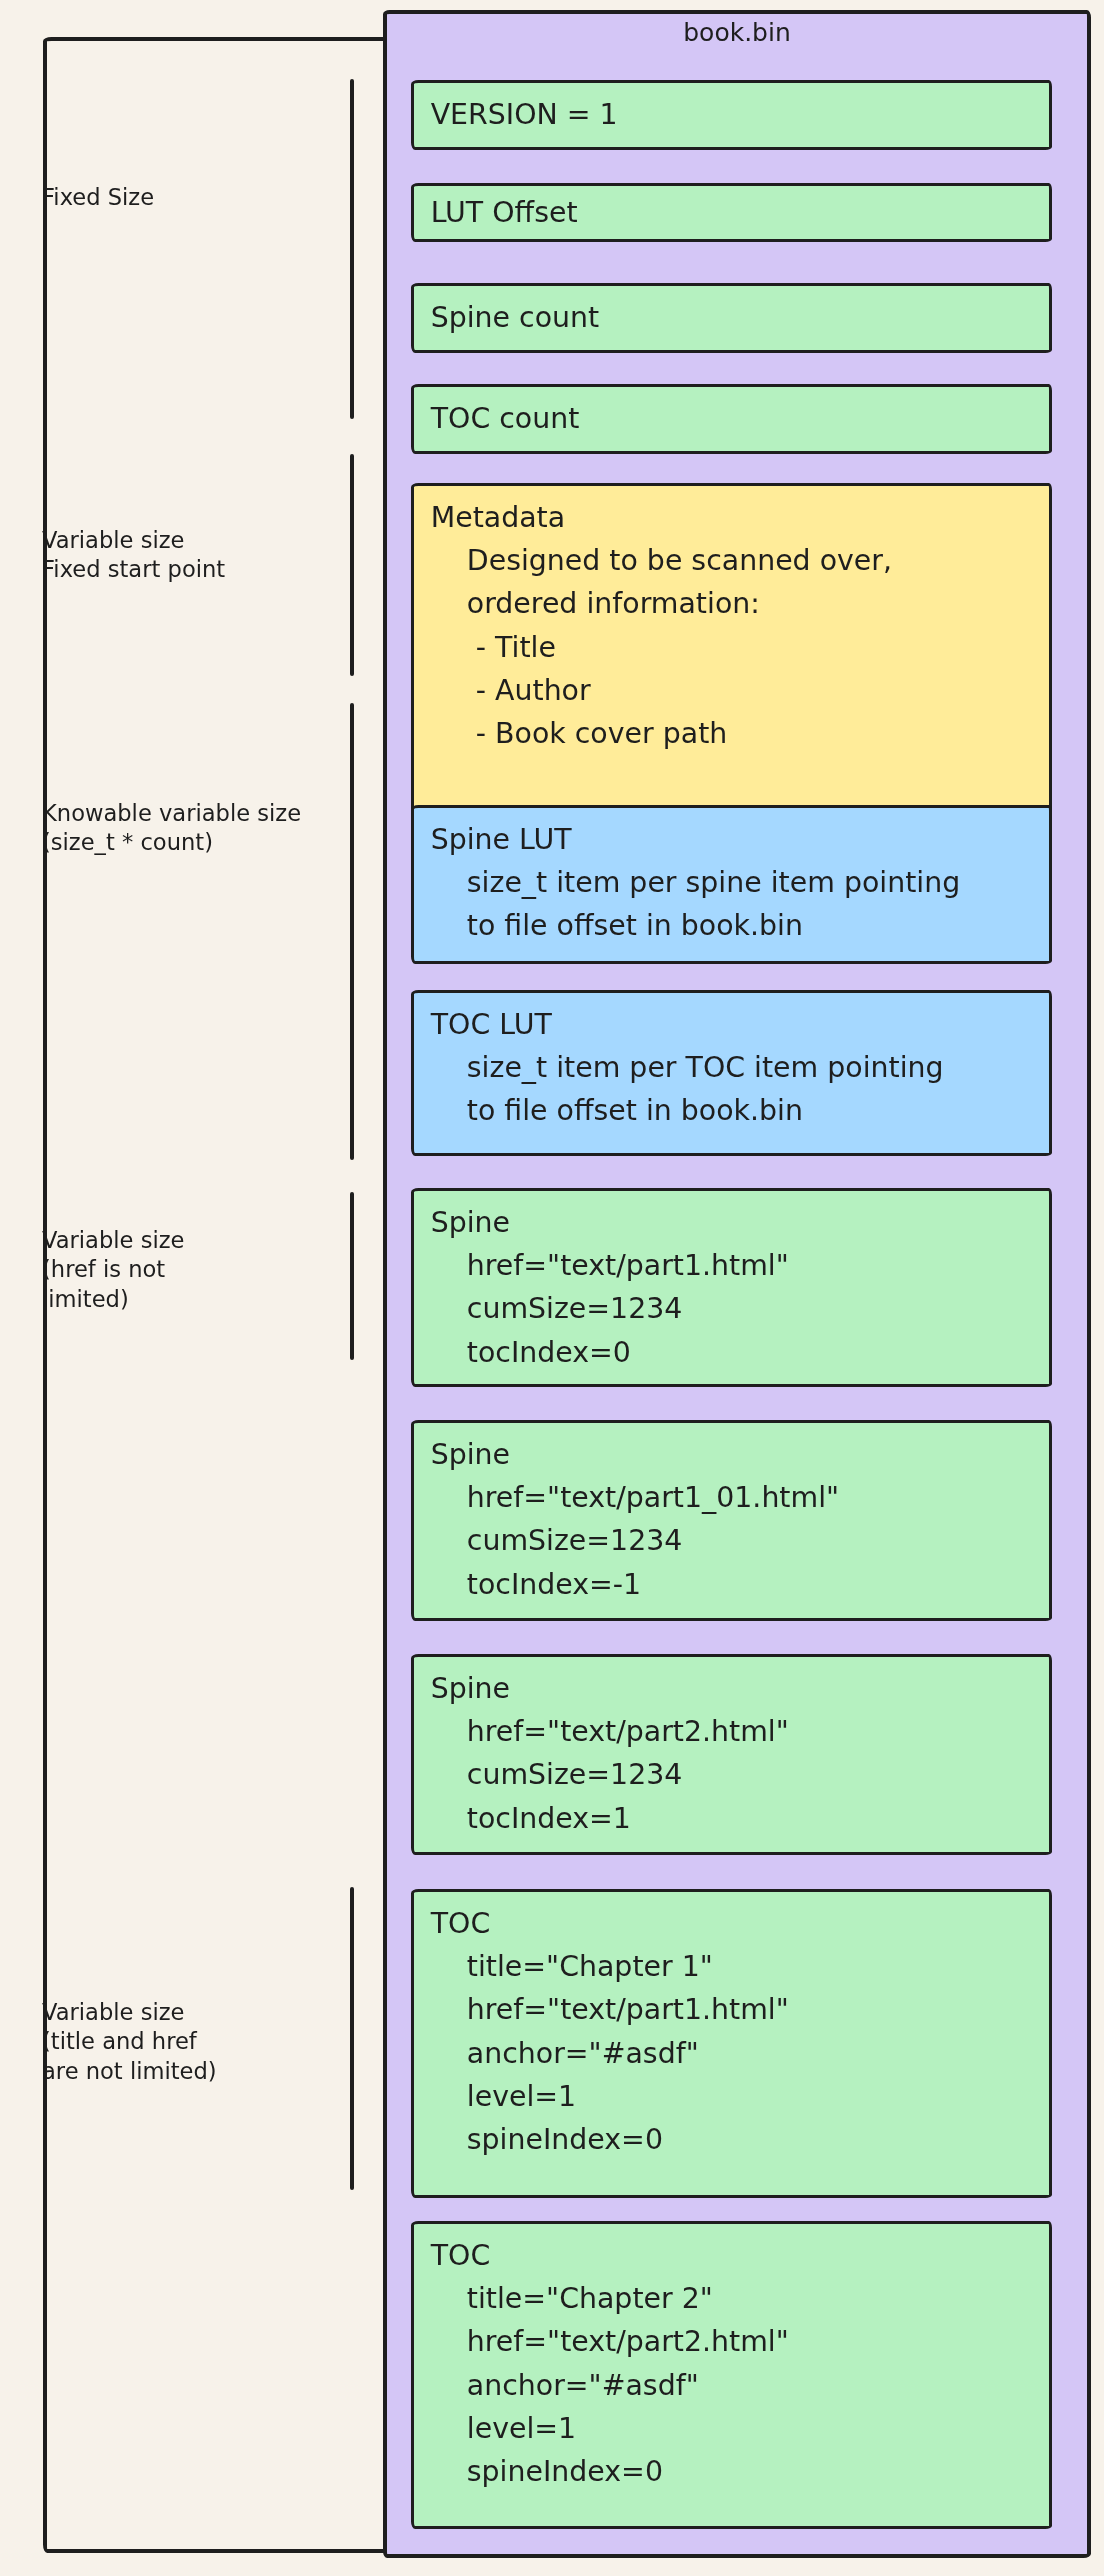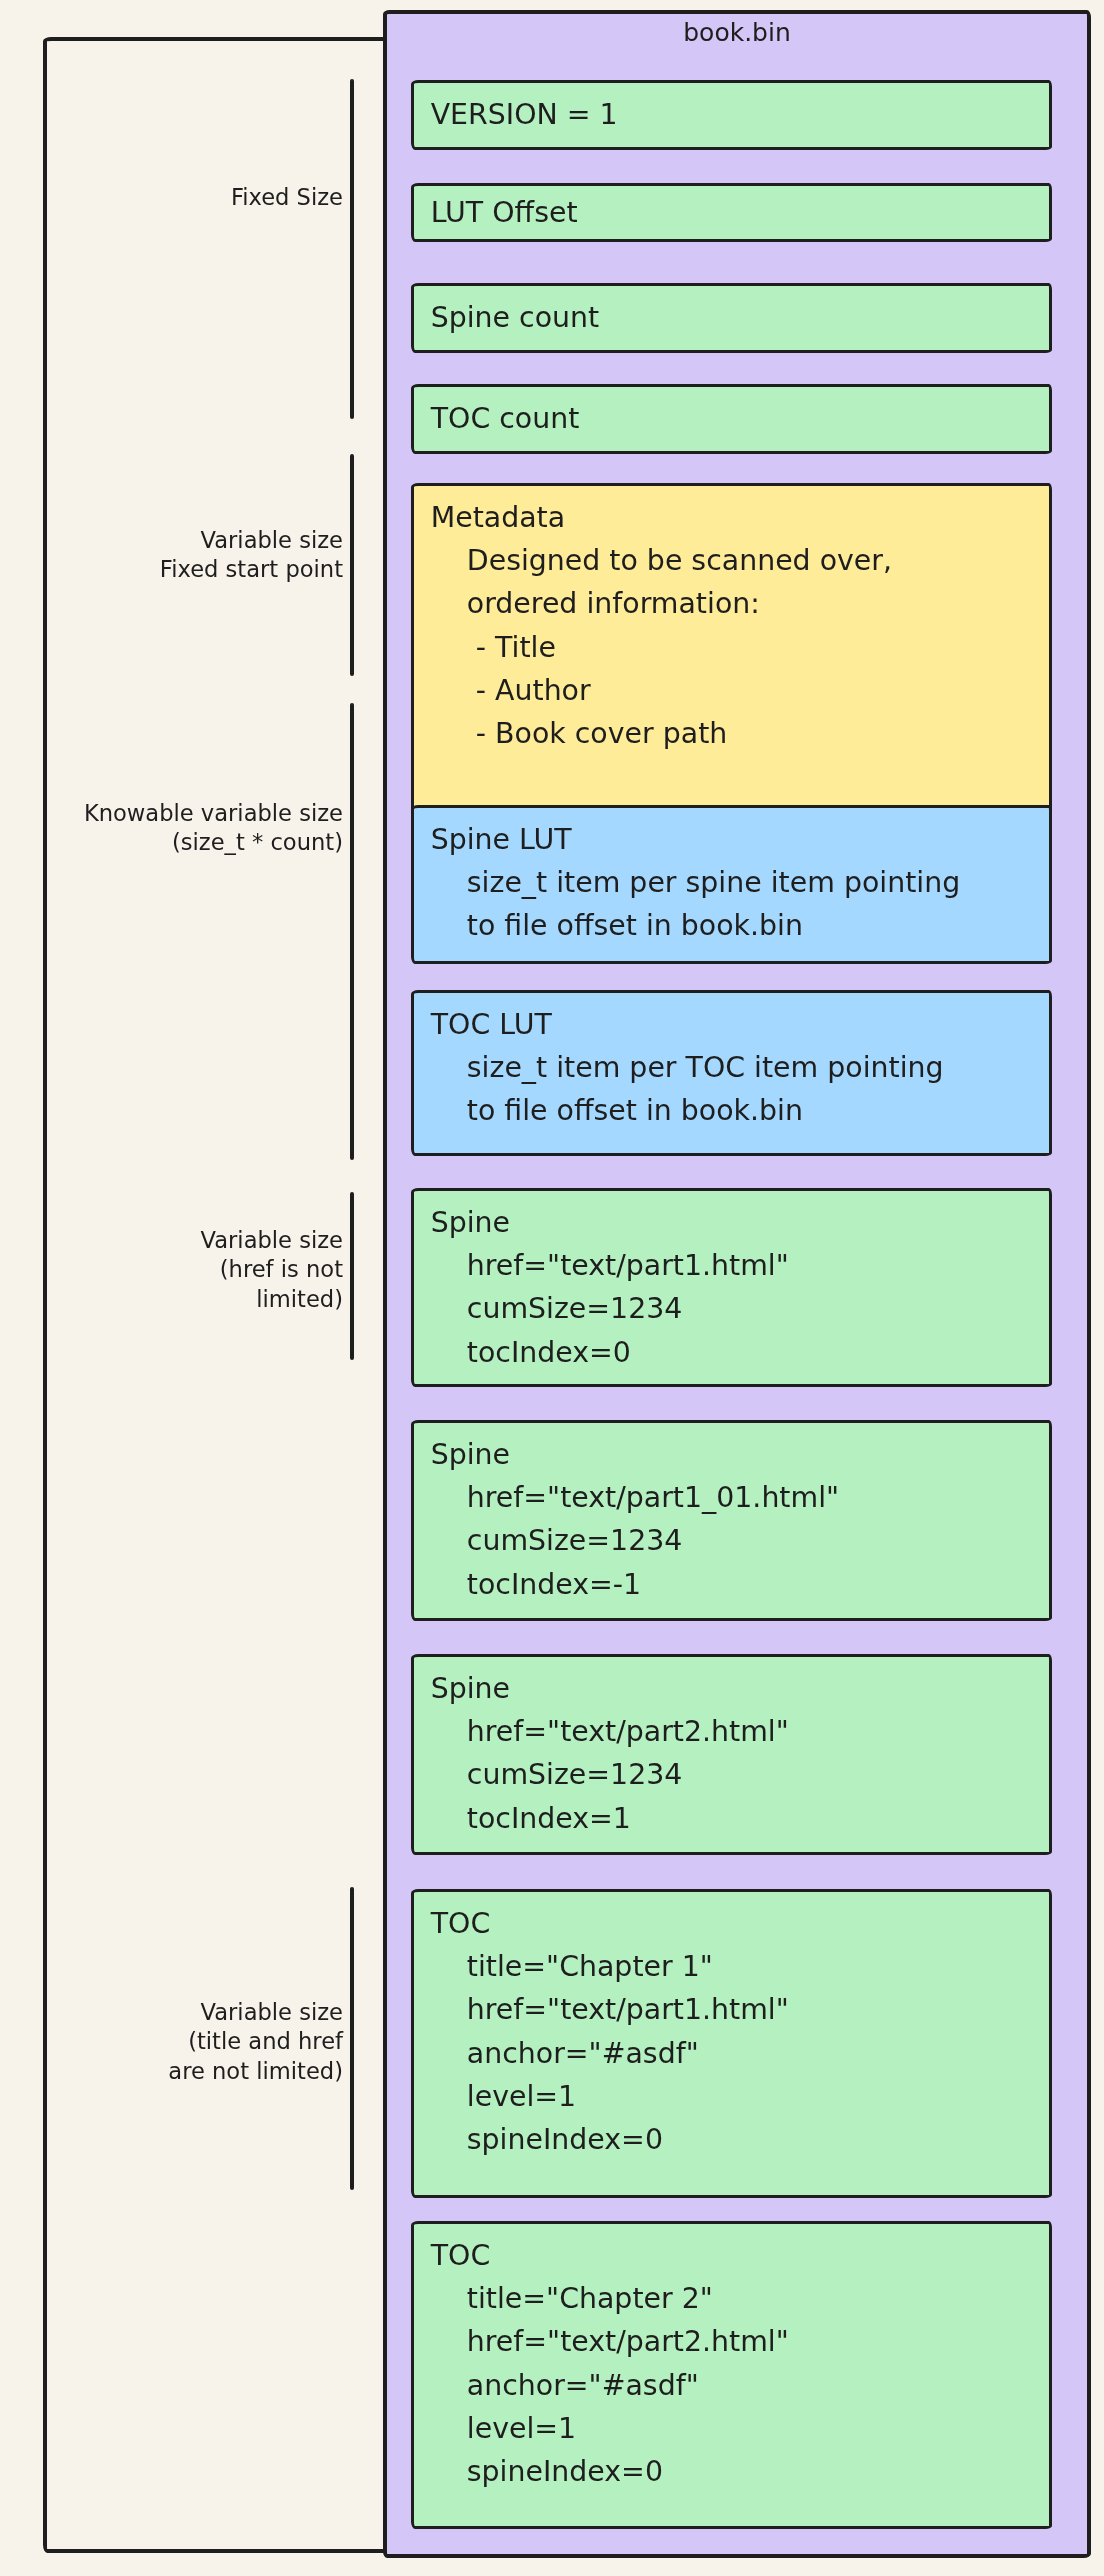--- a/index.html
+++ b/index.html
@@ -67,21 +67,21 @@
     background:#1e1e1e;border-radius:2.5px;z-index:2;
   }
   #bracket-0{top:79px;height:340px;}
   #bracket-1{top:454px;height:222px;}
   #bracket-2{top:703px;height:457px;}
   #bracket-3{top:1192px;height:168px;}
   #bracket-4{top:1887px;height:303px;}
   
   .annotation{
     position:absolute;left:42px;width:301px;
-    text-align:right;
+    text-align:left;
     font-size:22.6px;line-height:1.3;
     white-space:pre-line;
     transform:translateY(-50%);
     z-index:2;
   }
   #annotation-0{top:198px;}
   #annotation-1{top:555px;}
   #annotation-2{top:828px;}
   #annotation-3{top:1270px;}
   #annotation-4{top:2042px;}

